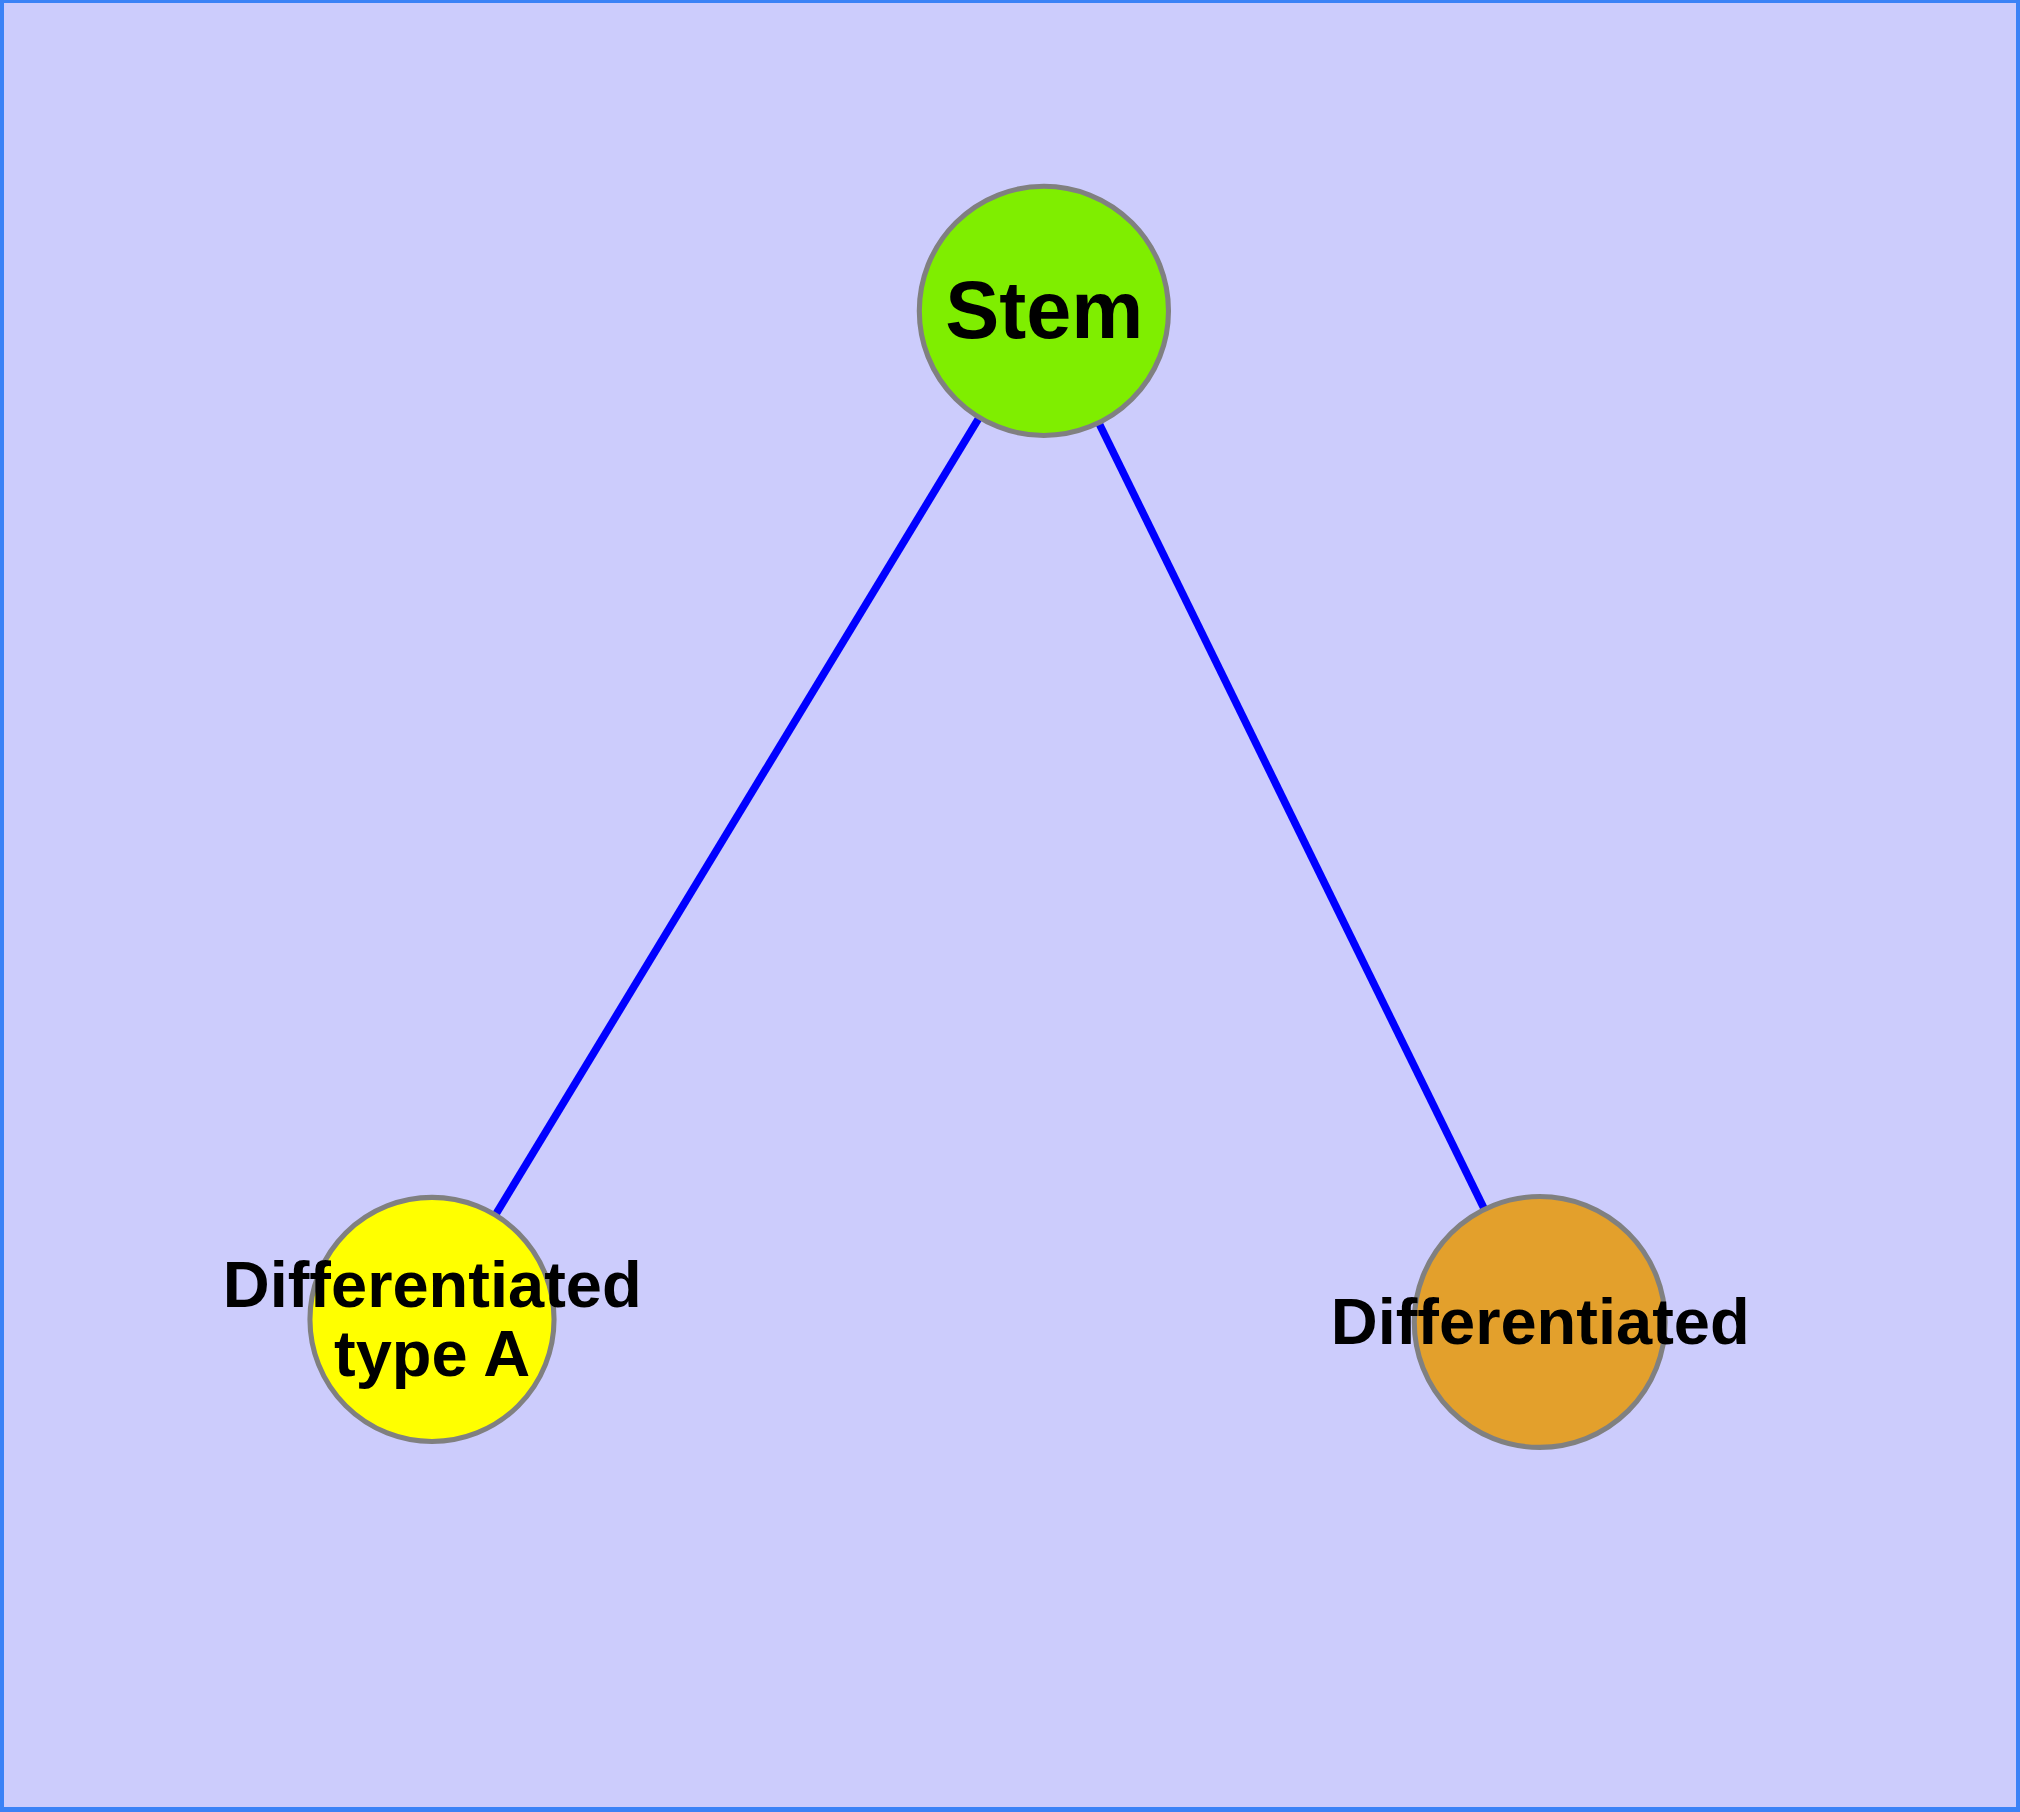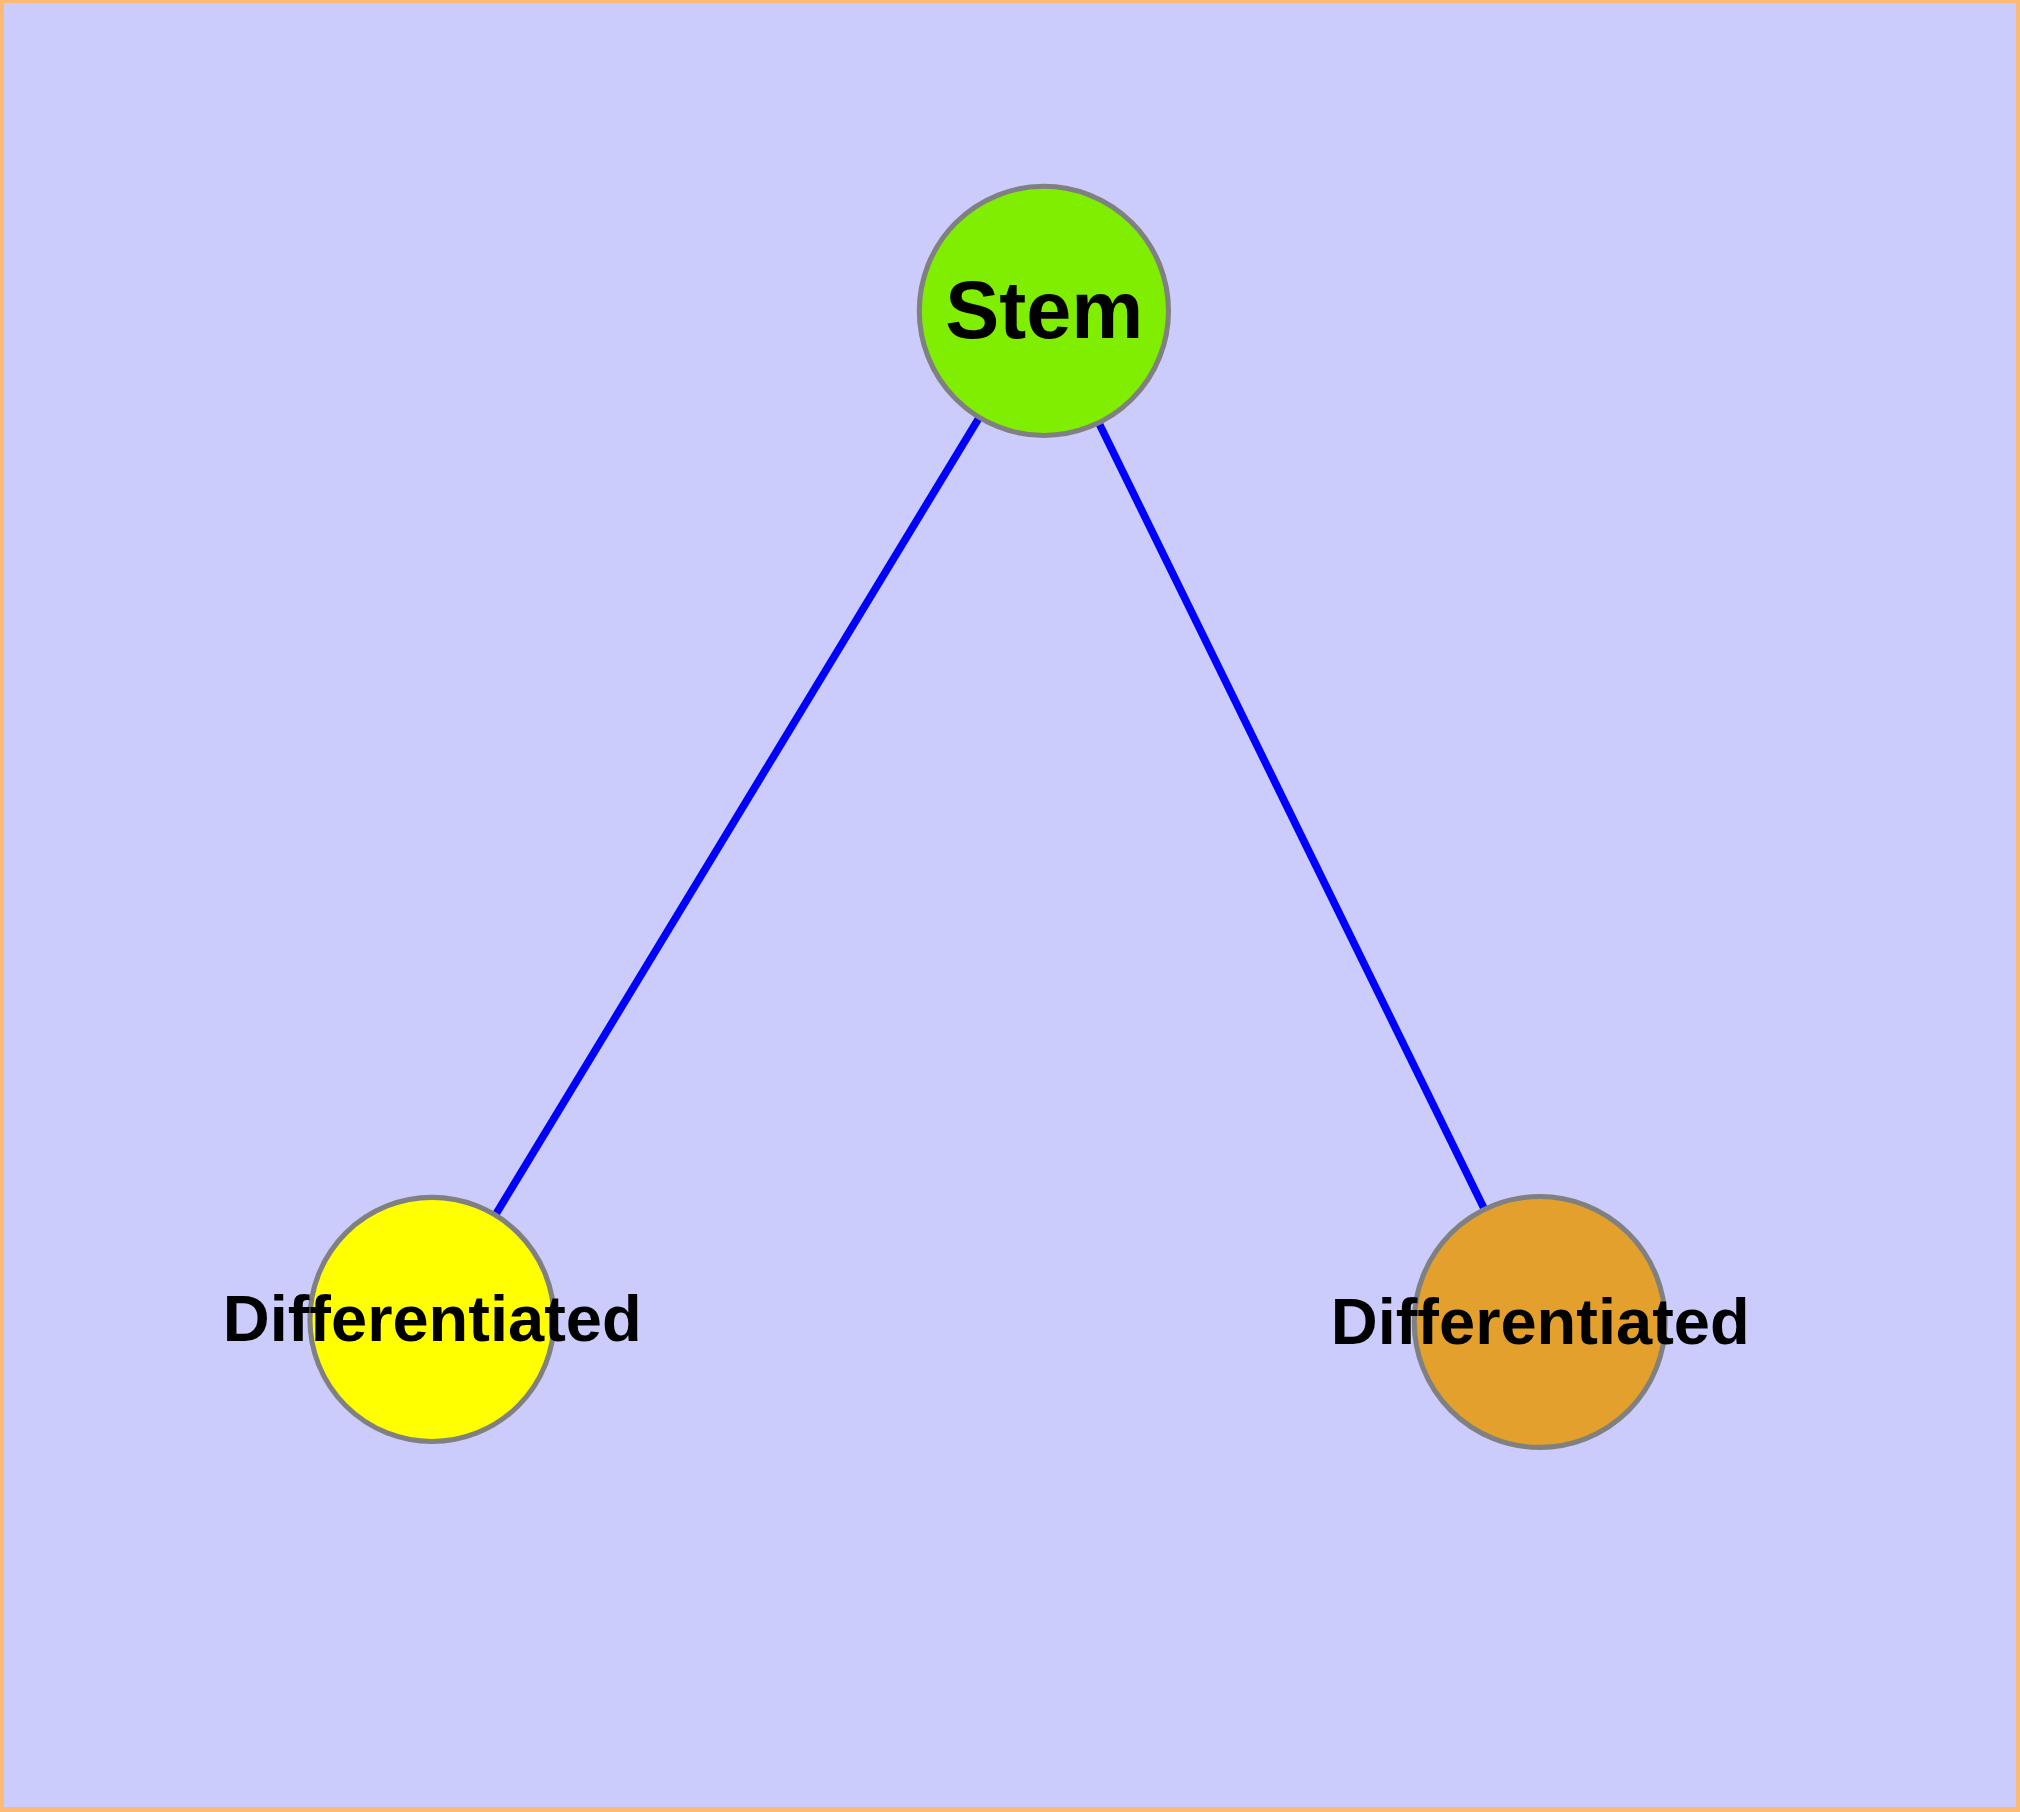--- a/index.html
+++ b/index.html
@@ -12,21 +12,21 @@
     width: 2021px;
     height: 1812px;
     overflow: hidden;
     font-family: "Liberation Sans", "DejaVu Sans", sans-serif;
   }
 
   #canvas {
     position: relative;
     width: 2021px;
     height: 1812px;
-    background: #fdba74;
+    background: #3b82f6;
   }
 
   
   #plot-area {
     position: absolute;
     left: 4.2px;
     top: 3.4px;
     width: 2012px;
     height: 1804px;
     background: #ccccfc;
@@ -69,19 +69,19 @@
         </g>
       <g id="node-layer">
           <circle cx="1227" cy="363" r="147" fill="#7fee00" stroke="#808080" stroke-width="6"></circle>
           <circle cx="505" cy="1553" r="144" fill="#ffff00" stroke="#808080" stroke-width="6"></circle>
           <circle cx="1812" cy="1556" r="148" fill="#e3a02c" stroke="#808080" stroke-width="6"></circle>
         </g>
     </svg>
 
     <div id="label-layer">
         <div class="node-label root-label" style="left: 1040px; top: 308px; color: rgb(0, 0, 0);"><div>Stem</div></div>
-        <div class="node-label leaf-label" style="left: 428px; top: 1316px; color: rgb(0, 0, 0);"><div>Differentiated</div></div>
+        <div class="node-label leaf-label" style="left: 428px; top: 1316px; color: rgb(0, 0, 0);"><div>Differentiated</div><div>type A</div></div>
         <div class="node-label leaf-label" style="left: 1536px; top: 1319px; color: rgb(0, 0, 0);"><div>Differentiated</div></div>
       </div>
 
   </div>
 </div>
 
 
 </body></html>

